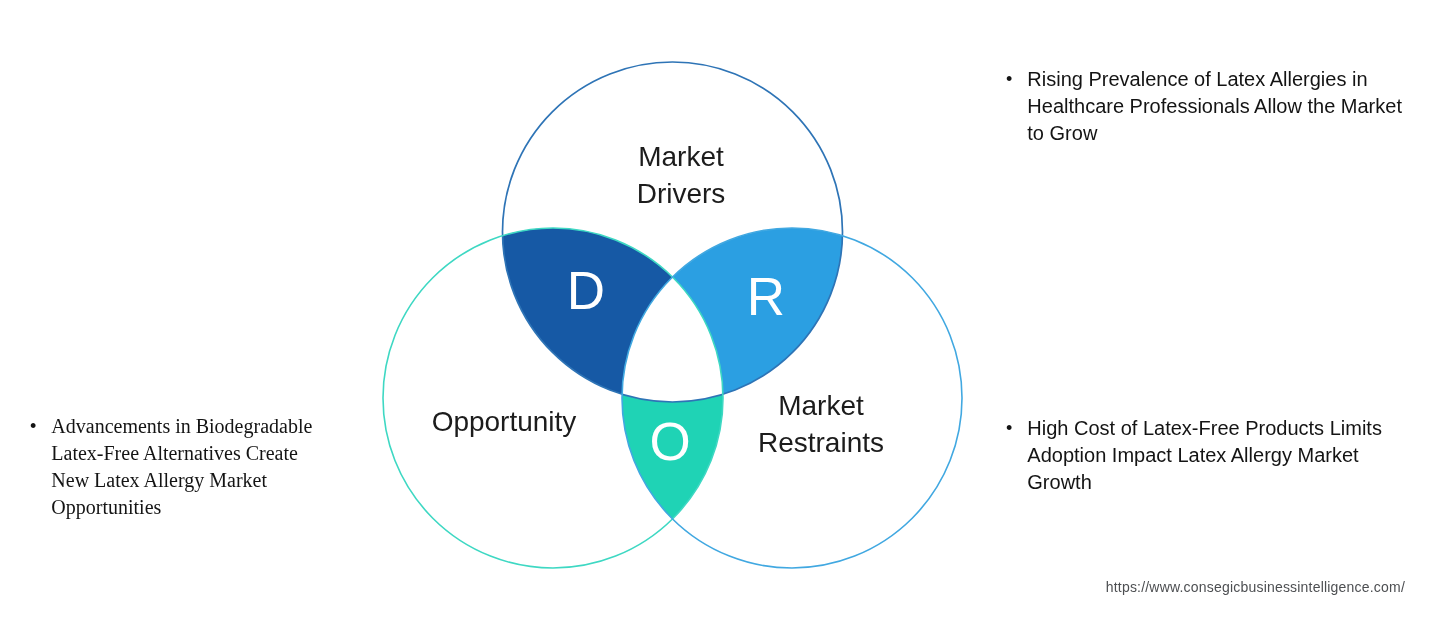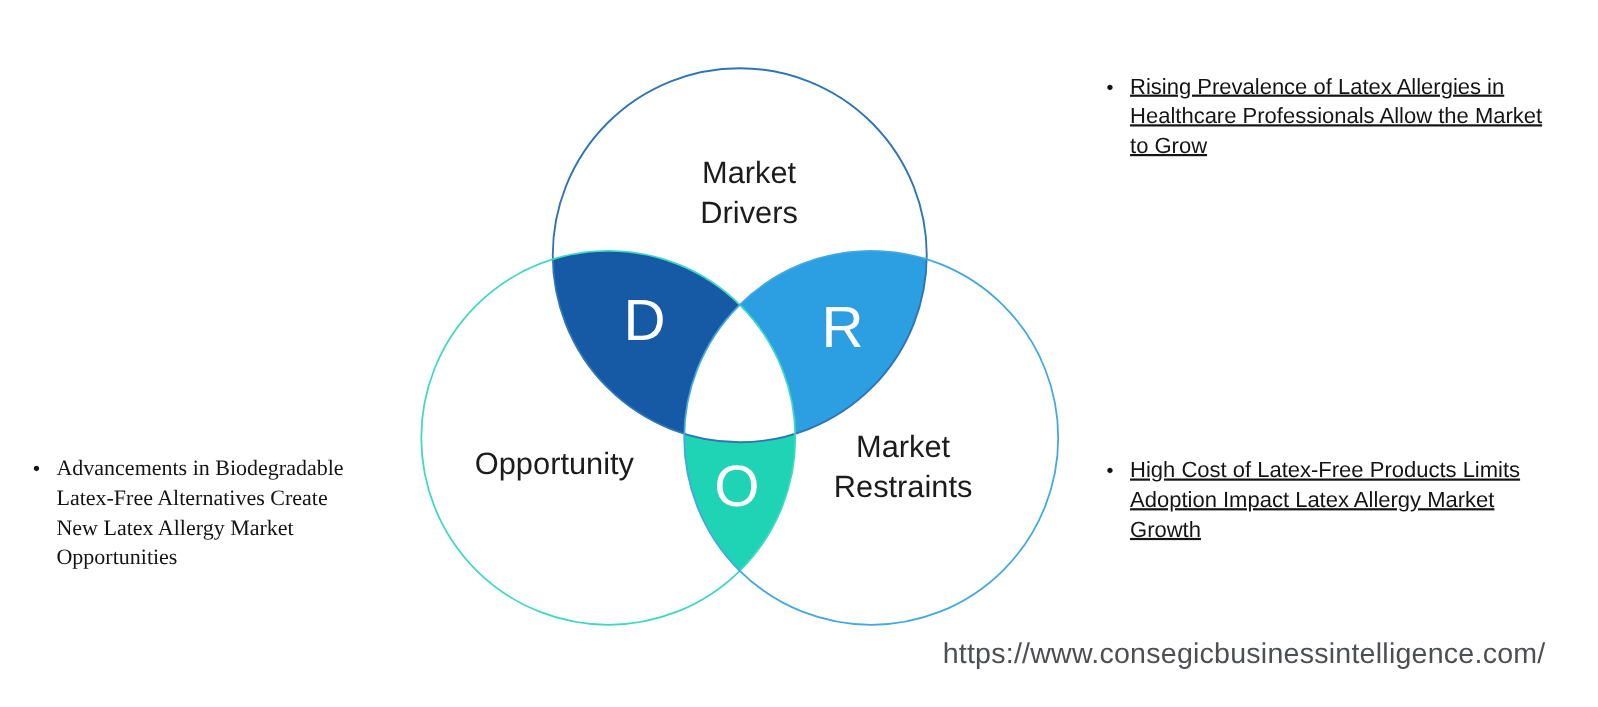--- a/index.html
+++ b/index.html
@@ -39,26 +39,26 @@
   .bullet-dot {
     flex: 0 0 auto;
     font-size: 18px;
     line-height: 27px;
     margin-right: 15px;
   }
   .bullet-text {
     flex: 0 0 auto;
   }
   .bullet-text.narrow { width: 276px; font-family: Liberation Serif, serif; }
-  .bullet-text.wide   { width: 394px; text-decoration: underline; }
+  .bullet-text.wide   { width: 394px; }
   .source-url {
     position: absolute;
     top: 579px;
     right: 48px;
-    font-size: 26px;
+    font-size: 14px;
     color: #4d4f52;
     letter-spacing: 0.2px;
   }
 </style>
 </head>
 <body>
 
 <div id="canvas">
 
   <svg width="585" height="522" viewBox="0 0 585 522" style="position:absolute; left:380px; top:55px;">

